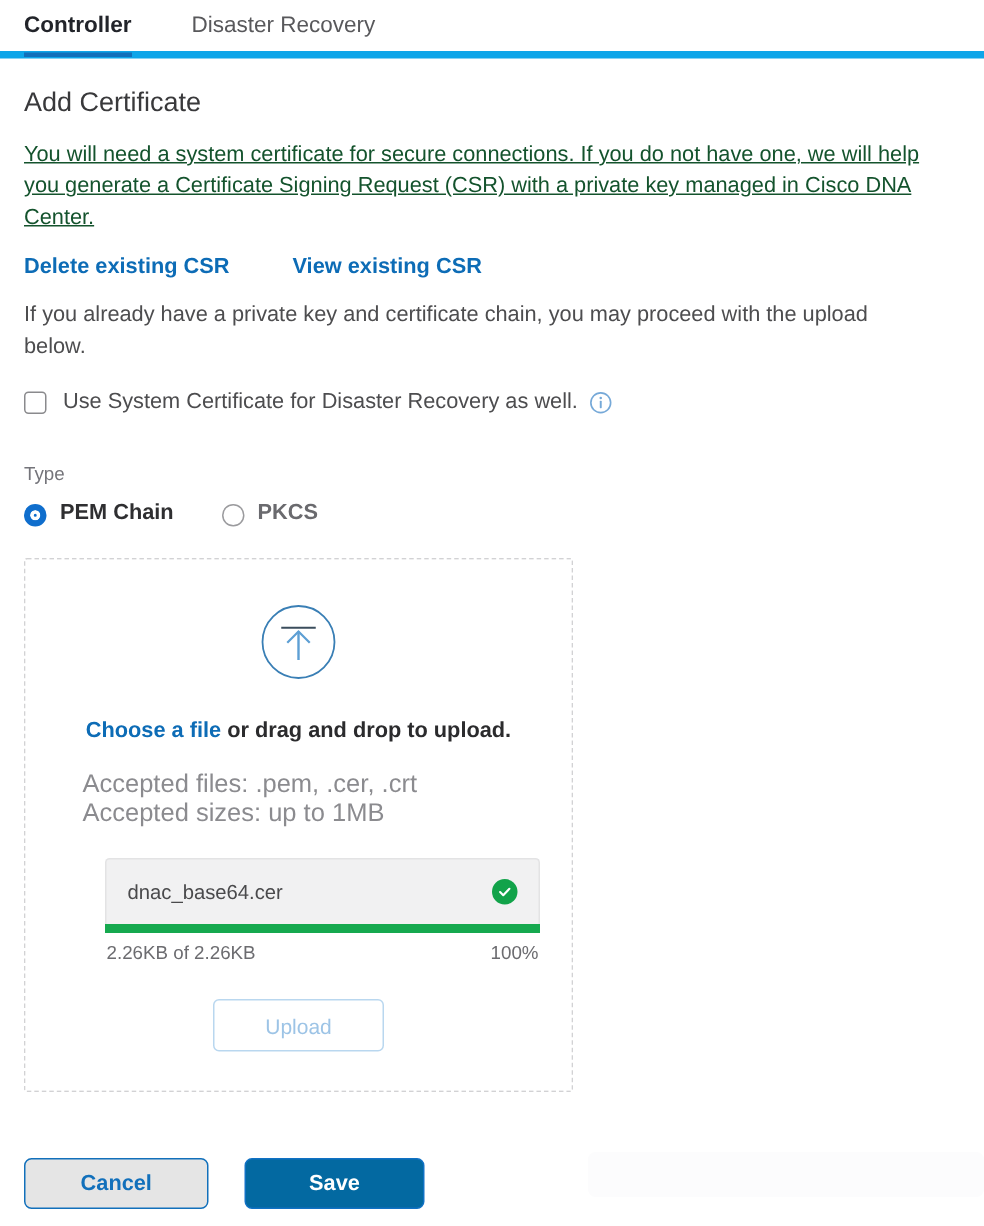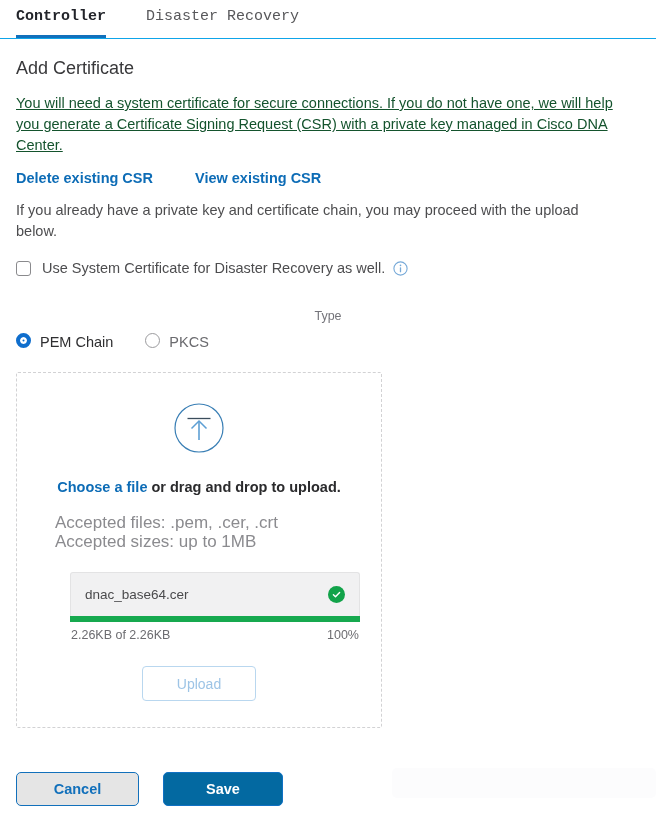--- a/index.html
+++ b/index.html
@@ -15,26 +15,25 @@
     color: #3c3c3c;
     -webkit-font-smoothing: antialiased;
     overflow: hidden;
     position: relative;
   }
 
   
   .tabbar {
     position: relative;
     height: 39px;
-    border-bottom: 1px solid #0ea5e9;
+    border-bottom: 5px solid #0ea5e9;
     padding: 0 16px;
     box-sizing: border-box;
     display: flex;
     align-items: flex-start;
-    font-family: Liberation Mono, monospace;
   }
   .tab {
     font-size: 15px;
     line-height: 18px;
     color: #58585b;
     padding: 8px 0 11px 0;
     margin-right: 40px;
     cursor: pointer;
     position: relative;
     white-space: nowrap;
@@ -123,31 +122,31 @@
     align-items: center;
     cursor: pointer;
   }
 
   
   .field-label {
     font-size: 12.5px;
     line-height: 16px;
     color: #74747a;
     margin: 0 0 9px 0;
-    text-align: center;
   }
   .radio-row {
     display: flex;
     align-items: center;
     margin: 0 0 21px 0;
   }
   .radio-item {
     display: flex;
-    align-items: flex-start;
-    cursor: pointer;
+    align-items: flex-end;
+    cursor: pointer;
+    font-weight: bold;
   }
   .radio-item.second { margin-left: 32px; }
   .radio {
     width: 15px;
     height: 15px;
     border-radius: 50%;
     box-sizing: border-box;
     border: 1.6px solid #9b9b9e;
     background: #fff;
     flex: 0 0 auto;

